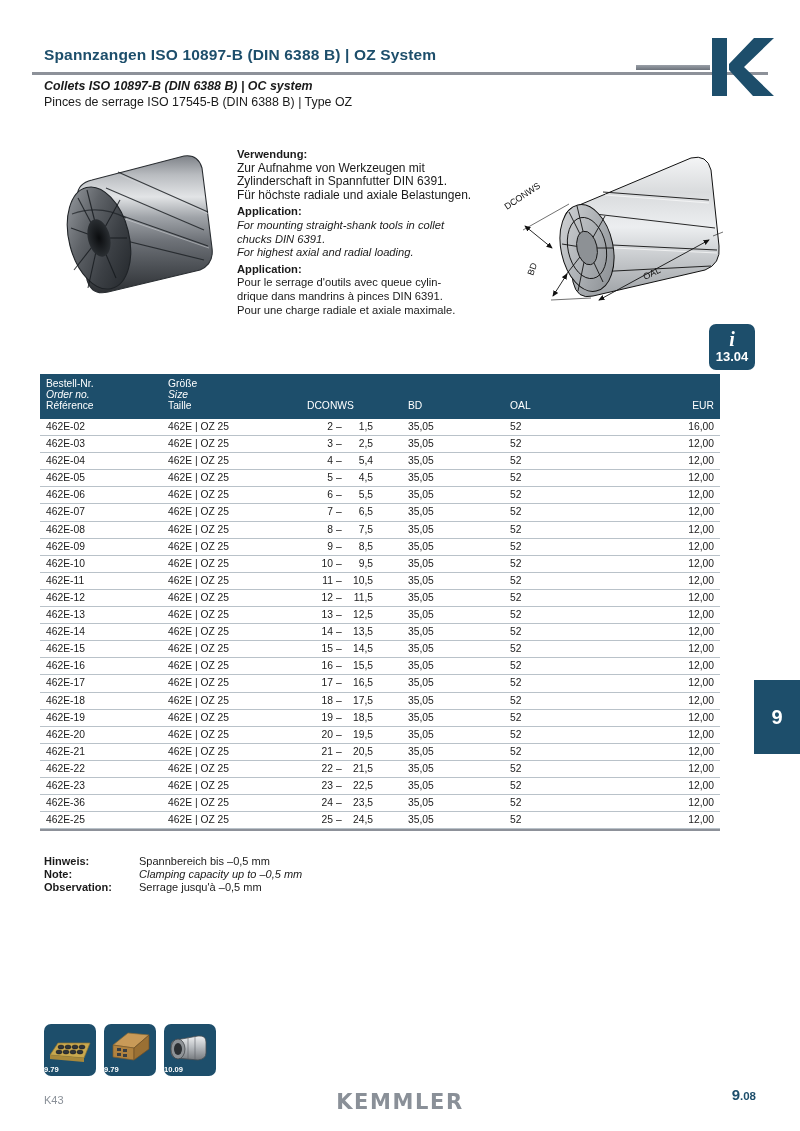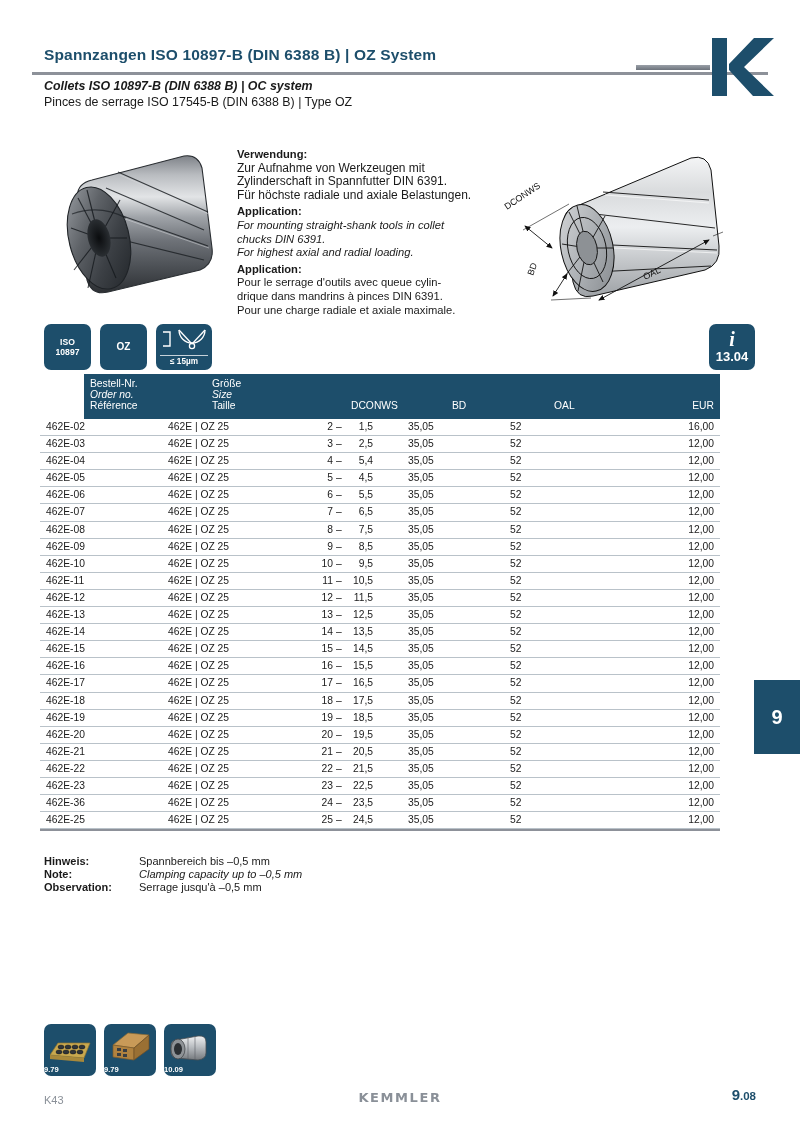--- a/index.html
+++ b/index.html
@@ -73,21 +73,21 @@
     position: absolute; right: 45px; top: 324px; width: 46px; height: 46px;
     background: #1d4e6b; border-radius: 7px; color: #fff;
     display: flex; flex-direction: column; align-items: center; justify-content: center;
   }
   .badge-info .i-glyph { font-size: 20px; font-style: italic; font-weight: bold; line-height: 18px; font-family: "Liberation Serif", serif; }
   .badge-info .i-num { font-size: 13px; font-weight: bold; margin-top: 1px; }
 
   
   .table { position: absolute; left: 40px; top: 374px; width: 680px; }
   .thead {
-    background: #1d4e6b; color: #ffffff; height: 45px; position: relative; margin-left: 44px;
+    background: #1d4e6b; color: #ffffff; height: 45px; position: relative;
   }
   .thead .hcell { position: absolute; font-size: 10.3px; white-space: nowrap; }
   .thead .l1 { top: 4px; }
   .thead .l2 { top: 15px; font-style: italic; }
   .thead .l3 { top: 26px; }
   .trow {
     position: relative; height: 17.1px; border-bottom: 1px solid #b9c2c9;
   }
   .trow:first-child { border-top: none; }
   .trow .cell {
@@ -133,21 +133,21 @@
     color: #ffffff; font-size: 7.6px; font-weight: bold;
   }
   .thumb svg { position: absolute; left: 0; top: 1px; }
 
   
   .foot-left {
     position: absolute; left: 44px; top: 1094px; font-size: 11px; color: #8a9098;
   }
   .foot-brand {
     position: absolute; left: 0; right: 0; top: 1090px; text-align: center;
-    font-size: 13px; font-weight: bold; color: #8a9098; letter-spacing: 1.6px;
+    font-size: 21px; font-weight: bold; color: #8a9098; letter-spacing: 1.6px;
     font-family: "DejaVu Sans", sans-serif;
   }
   .foot-page {
     position: absolute; right: 44px; top: 1086px; color: #1d4e6b; font-weight: bold;
   }
   .foot-page .big { font-size: 15px; }
   .foot-page .small { font-size: 11.5px; }
 </style>
 </head>
 <body>
@@ -305,40 +305,20 @@
       <line x1="104" y1="152" x2="214" y2="92" stroke="#111" stroke-width="0.9" marker-start="url(#arrStart)" marker-end="url(#arrEnd)"></line>
 
       <g stroke="#111" stroke-width="0.6">
         <line x1="74" y1="56" x2="28" y2="82"></line>
         <line x1="96" y1="150" x2="56" y2="152"></line>
         <line x1="218" y1="88" x2="228" y2="84"></line>
       </g>
     </svg>
   </div>
 
-  <div class="badges">
-    <div class="badge badge-iso">
-      <span>ISO</span>
-      <span>10897</span>
-    </div>
-    <div class="badge badge-oz">
-      <span>OZ</span>
-    </div>
-    <div class="badge badge-tol">
-      <svg width="54" height="28" viewBox="0 0 54 28">
-        <path d="M6,6 L13,6 L13,20 L6,20" fill="none" stroke="#ffffff" stroke-width="1.4"></path>
-        <path d="M22,4 A13,13 0 0 0 48,4" fill="none" stroke="#ffffff" stroke-width="1.3"></path>
-        <line x1="22" y1="4" x2="35" y2="18" stroke="#ffffff" stroke-width="1.3"></line>
-        <line x1="48" y1="4" x2="35" y2="18" stroke="#ffffff" stroke-width="1.3"></line>
-        <circle cx="35" cy="20" r="2.6" fill="none" stroke="#ffffff" stroke-width="1.3"></circle>
-      </svg>
-      <div class="tol-rule"></div>
-      <div class="tol-txt">≤ 15µm</div>
-    </div>
-  </div>
 
   <div class="badge-info">
     <span class="i-glyph">i</span>
     <span class="i-num">13.04</span>
   </div>
 
   <div class="table">
     <div class="thead">
       <div class="hcell c-ref l1">Bestell-Nr.</div>
       <div class="hcell c-ref l2">Order no.</div>

